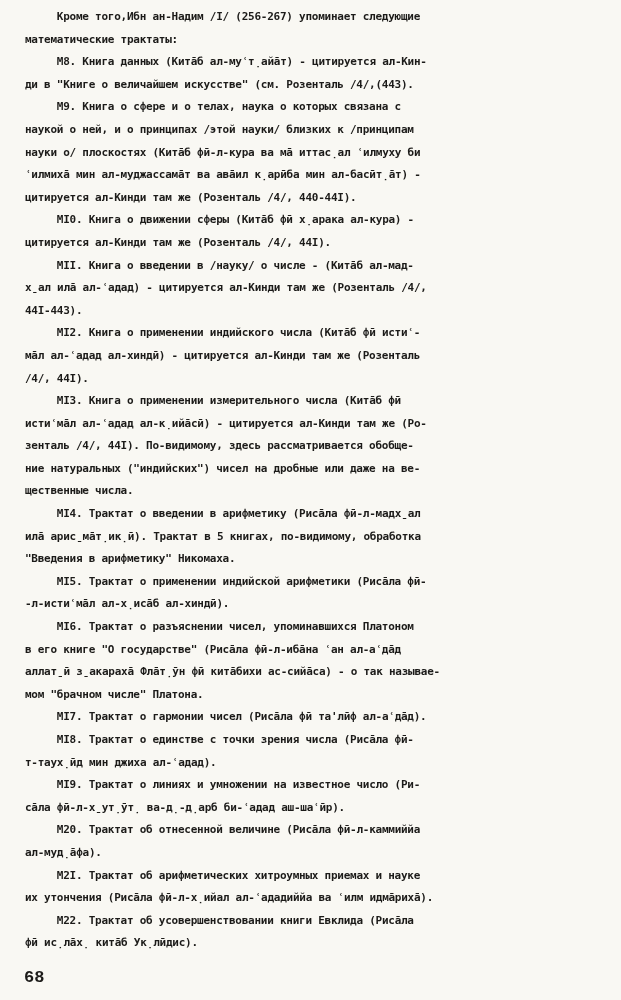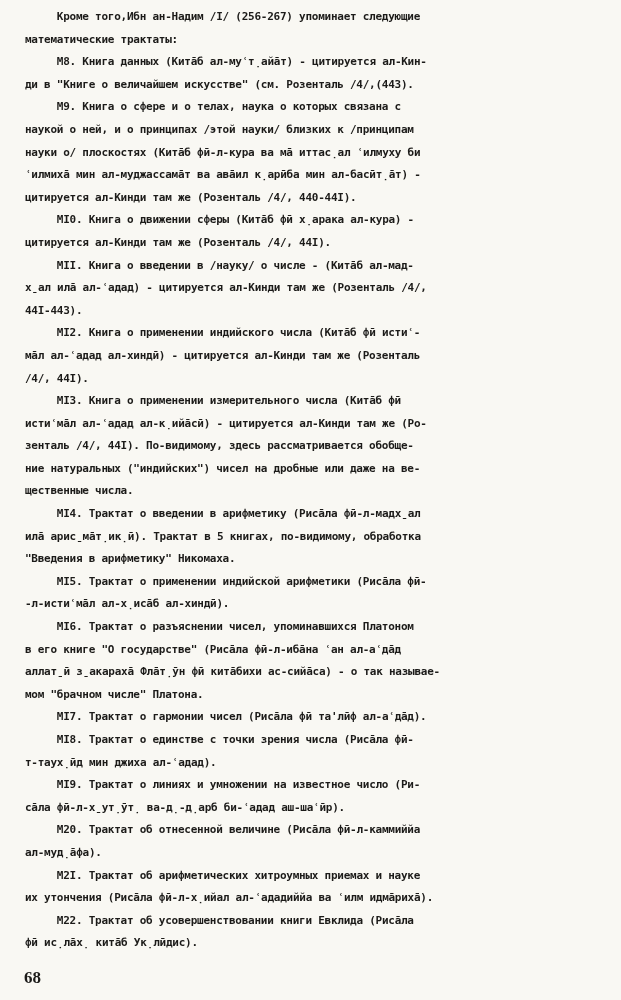--- a/index.html
+++ b/index.html
@@ -27,21 +27,21 @@
     letter-spacing: -0.25px;
   }
   .line { height: 22.6px; }
   .u {
     text-underline-offset: 3.5px;
     text-decoration-thickness: 1.4px;
   }
   .pageno {
     position: absolute;
     left: 24px; top: 968px;
-    font-family: Liberation Serif, serif;
+    font-family: Liberation Mono, monospace;
     font-weight: 700;
     font-size: 17px;
     color: #1c1b19;
   }
 </style>
 </head>
 <body>
 
 <div class="page">
   <div class="text-block"><div class="line"><span>     Кроме того,Ибн ан-Надим /I/ (256-267) упоминает следующие</span></div><div class="line"><span>математические трактаты:</span></div><div class="line"><span>     М8. </span><span class="u">Книга данных</span><span> (Кита̄б ал-муʿт̣айа̄т) - цитируется ал-Кин-</span></div><div class="line"><span>ди в "Книге о величайшем искусстве" (см. Розенталь /4/,(443).</span></div><div class="line"><span>     М9. </span><span class="u">Книга о сфере и о телах, наука о которых связана с</span></div><div class="line"><span class="u">наукой о ней, и о принципах /этой науки/ близких к /принципам</span></div><div class="line"><span class="u">науки о/ плоскостях</span><span> (Кита̄б фӣ-л-кура ва ма̄ иттас̣ал ʿилмуху би</span></div><div class="line"><span>ʿилмиха̄ мин ал-муджассама̄т ва ава̄ил к̣арӣба мин ал-басӣт̣а̄т) -</span></div><div class="line"><span>цитируется ал-Кинди там же (Розенталь /4/, 440-44I).</span></div><div class="line"><span>     МI0. </span><span class="u">Книга о движении сферы</span><span> (Кита̄б фӣ х̣арака ал-кура) -</span></div><div class="line"><span>цитируется ал-Кинди там же (Розенталь /4/, 44I).</span></div><div class="line"><span>     МII. </span><span class="u">Книга о введении в /науку/ о числе</span><span> - (Кита̄б ал-мад-</span></div><div class="line"><span>х̱ал ила̄ ал-ʿадад) - цитируется ал-Кинди там же (Розенталь /4/,</span></div><div class="line"><span>44I-443).</span></div><div class="line"><span>     МI2. </span><span class="u">Книга о применении индийского числа</span><span> (Кита̄б фӣ истиʿ-</span></div><div class="line"><span>ма̄л ал-ʿадад ал-хиндӣ) - цитируется ал-Кинди там же (Розенталь</span></div><div class="line"><span>/4/, 44I).</span></div><div class="line"><span>     МI3. </span><span class="u">Книга о применении измерительного числа</span><span> (Кита̄б фӣ</span></div><div class="line"><span>истиʿма̄л ал-ʿадад ал-к̣ийа̄сӣ) - цитируется ал-Кинди там же (Ро-</span></div><div class="line"><span>зенталь /4/, 44I). По-видимому, здесь рассматривается обобще-</span></div><div class="line"><span>ние натуральных ("индийских") чисел на дробные или даже на ве-</span></div><div class="line"><span>щественные числа.</span></div><div class="line"><span>     МI4. </span><span class="u">Трактат о введении в арифметику</span><span> (Риса̄ла фӣ-л-мадх̱ал</span></div><div class="line"><span>ила̄ арис̱ма̄т̣ик̣ӣ). Трактат в 5 книгах, по-видимому, обработка</span></div><div class="line"><span>"Введения в арифметику" Никомаха.</span></div><div class="line"><span>     МI5. </span><span class="u">Трактат о применении индийской арифметики</span><span> (Риса̄ла фӣ-</span></div><div class="line"><span>-л-истиʿма̄л ал-х̣иса̄б ал-хиндӣ).</span></div><div class="line"><span>     МI6. </span><span class="u">Трактат о разъяснении чисел, упоминавшихся Платоном</span></div><div class="line"><span class="u">в его книге "О государстве"</span><span> (Риса̄ла фӣ-л-иба̄на ʿан ал-аʿда̄д</span></div><div class="line"><span>аллат̱ӣ з̱акараха̄ Фла̄т̣ӯн фӣ кита̄бихи ас-сийа̄са) - о так называе-</span></div><div class="line"><span>мом "брачном числе" Платона.</span></div><div class="line"><span>     МI7. </span><span class="u">Трактат о гармонии чисел</span><span> (Риса̄ла фӣ та'лӣф ал-аʿда̄д).</span></div><div class="line"><span>     МI8. </span><span class="u">Трактат о единстве с точки зрения числа</span><span> (Риса̄ла фӣ-</span></div><div class="line"><span>т-таух̣ӣд мин джиха ал-ʿадад).</span></div><div class="line"><span>     МI9. </span><span class="u">Трактат о линиях и умножении на известное число</span><span> (Ри-</span></div><div class="line"><span>са̄ла фӣ-л-х̱ут̣ӯт̣ ва-д̣-д̣арб би-ʿадад аш-шаʿӣр).</span></div><div class="line"><span>     М20. </span><span class="u">Трактат об отнесенной величине</span><span> (Риса̄ла фӣ-л-каммиййа</span></div><div class="line"><span>ал-муд̣а̄фа).</span></div><div class="line"><span>     М2I. </span><span class="u">Трактат об арифметических хитроумных приемах и науке</span></div><div class="line"><span class="u">их утончения</span><span> (Риса̄ла фӣ-л-х̣ийал ал-ʿададиййа ва ʿилм идма̄риха̄).</span></div><div class="line"><span>     М22. </span><span class="u">Трактат об усовершенствовании книги Евклида</span><span> (Риса̄ла</span></div><div class="line"><span>фӣ ис̣ла̄х̣ кита̄б Ук̣лӣдис).</span></div></div>

